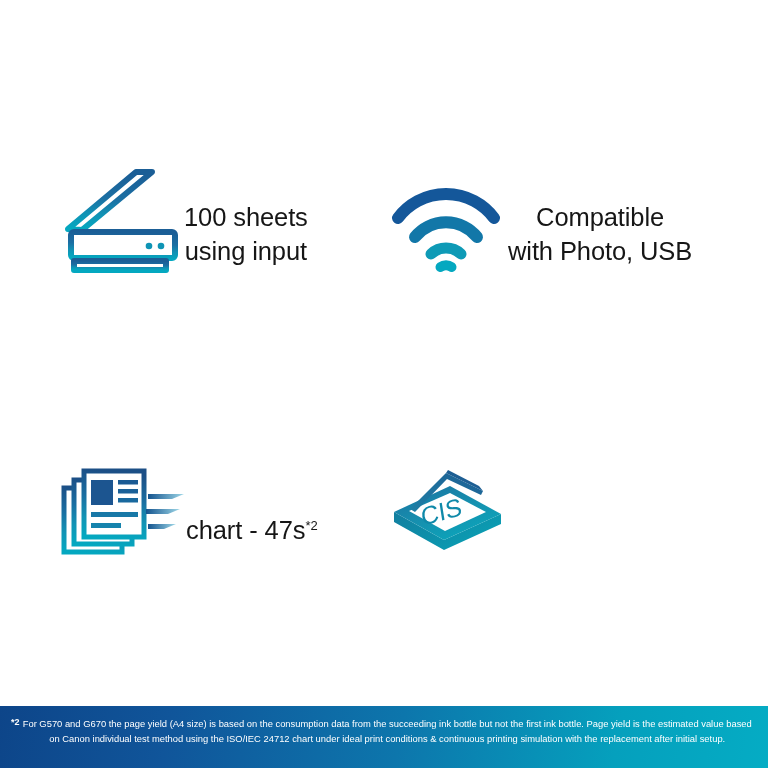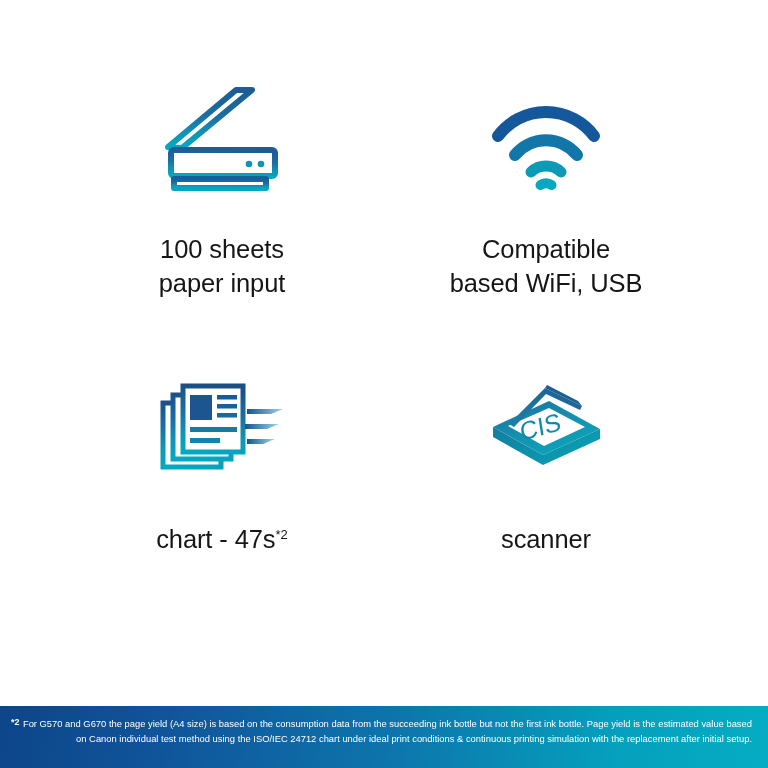--- a/index.html
+++ b/index.html
@@ -27,21 +27,21 @@
     width: 768px;
     height: 706px;
     display: grid;
     grid-template-columns: 1fr 1fr;
     grid-template-rows: 1fr 1fr;
     padding: 72px 60px 42px 60px;
   }
 
   .feature {
     display: flex;
-    flex-direction: column;
+    flex-direction: row;
     align-items: center;
     justify-content: flex-start;
   }
 
   .icon-wrap {
     height: 132px;
     display: flex;
     align-items: center;
     justify-content: center;
   }
@@ -95,21 +95,21 @@
     font-weight: 700;
     line-height: 1;
     padding-top: 1px;
     white-space: nowrap;
   }
 
   .footnote-text {
     font-size: 9.4px;
     line-height: 1.58;
     font-weight: 400;
-    text-align: right;
+    text-align: center;
   }
 </style>
 </head>
 <body>
 
 <div id="page">
 
   <div class="features">
 
     <div class="feature">
@@ -134,38 +134,38 @@
             <rect x="11" y="66" width="104" height="26" rx="3"></rect>
 
             <path d="M14 95 L106 95 L106 104 L14 104 Z"></path>
           </g>
           <circle cx="89" cy="80" r="3.3" fill="#0e94b5"></circle>
           <circle cx="101" cy="80" r="3.3" fill="#0e94b5"></circle>
         </svg>
       </div>
       <div class="caption">
         <span class="line">100 sheets</span>
-        <span class="line">paper input</span>
+        <span class="line">using input</span>
       </div>
     </div>
 
     <div class="feature">
       <div class="icon-wrap">
         <svg width="124" height="108" viewBox="0 0 124 108" aria-hidden="true">
           <g fill="none" stroke-linecap="round">
             <path d="M14 52 A 60 60 0 0 1 110 52" stroke="#14579a" stroke-width="12"></path>
             <path d="M31 71 A 40 40 0 0 1 93 71" stroke="#1277a8" stroke-width="12"></path>
             <path d="M47 88 A 22 22 0 0 1 77 88" stroke="#0e9ab6" stroke-width="11"></path>
             <path d="M56.5 101 A 9.5 9.5 0 0 1 67.5 101" stroke="#04a8c0" stroke-width="10"></path>
           </g>
         </svg>
       </div>
       <div class="caption">
         <span class="line">Compatible</span>
-        <span class="line">based WiFi, USB</span>
+        <span class="line">with Photo, USB</span>
       </div>
     </div>
 
     <div class="feature row2">
       <div class="icon-wrap">
         <svg width="126" height="104" viewBox="0 0 126 104" aria-hidden="true">
           <defs>
             <linearGradient id="g-doc" x1="0.3" y1="0" x2="0.2" y2="1">
               <stop offset="0%" stop-color="#1c4f86"></stop>
               <stop offset="40%" stop-color="#1a6fa2"></stop>
@@ -228,21 +228,20 @@
 
           <path d="M25 47 L61 67 L102 48 L66 29 Z" fill="#ffffff"></path>
 
           <path d="M26 45 L62 9 L99 27 L97 31 L63 15 L31 48 Z" fill="url(#g-cis-lid)"></path>
           <path d="M62 9 L99 27 L95 22 L64 6 Z" fill="#1d5e93"></path>
 
           <text x="63" y="55" font-family="Liberation Sans, sans-serif" font-size="25" font-weight="400" fill="#0f89a9" text-anchor="middle" transform="rotate(-15 63 50) skewX(-6)">CIS</text>
         </svg>
       </div>
       <div class="caption">
-        <span class="line">scanner</span>
       </div>
     </div>
 
   </div>
 
   <div class="footnote">
     <div class="footnote-body">
       <span class="footnote-mark">*2</span>
       <span class="footnote-text">For G570 and G670 the page yield (A4 size) is based on the consumption data from the succeeding ink bottle but not the first ink bottle. Page yield is the estimated value based on Canon individual test method using the ISO/IEC 24712 chart under ideal print conditions &amp; continuous printing simulation with the replacement after initial setup.</span>
     </div>

